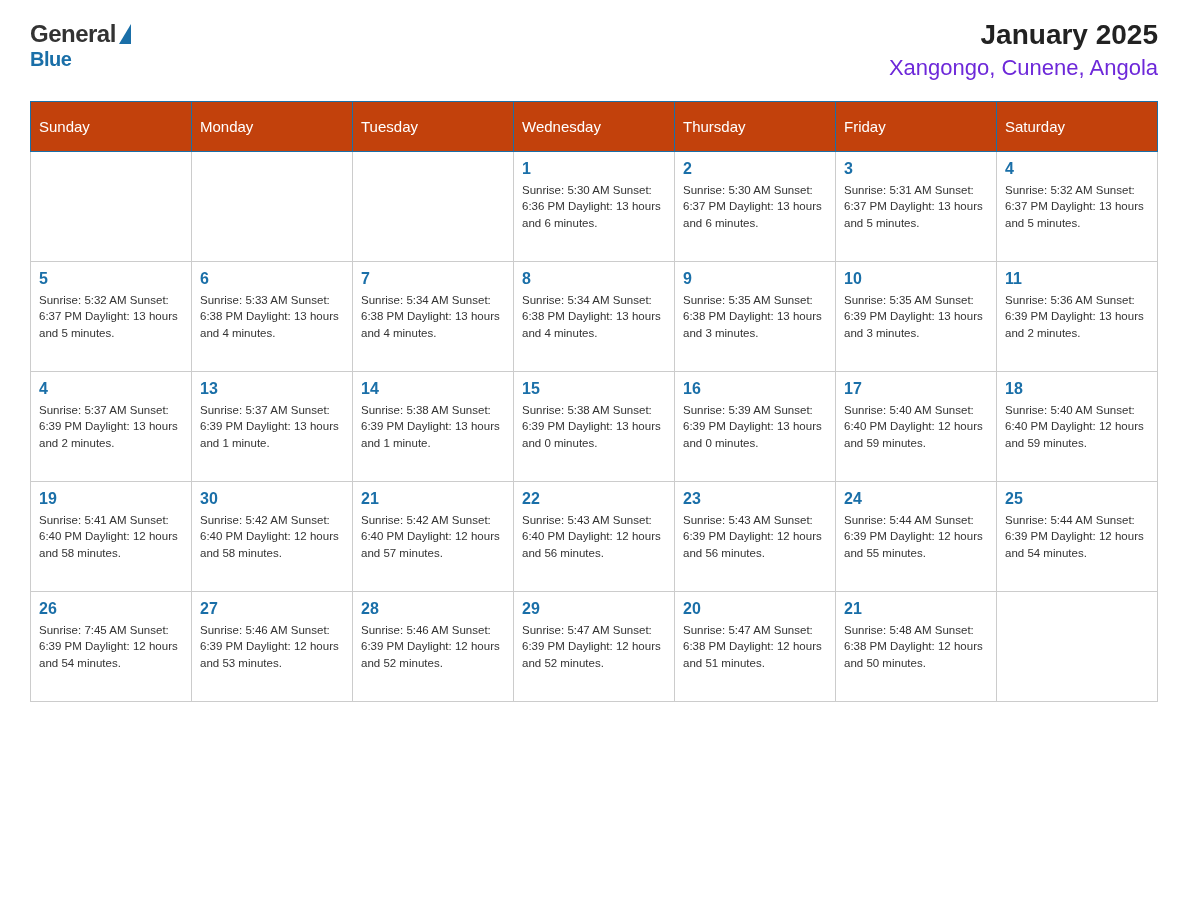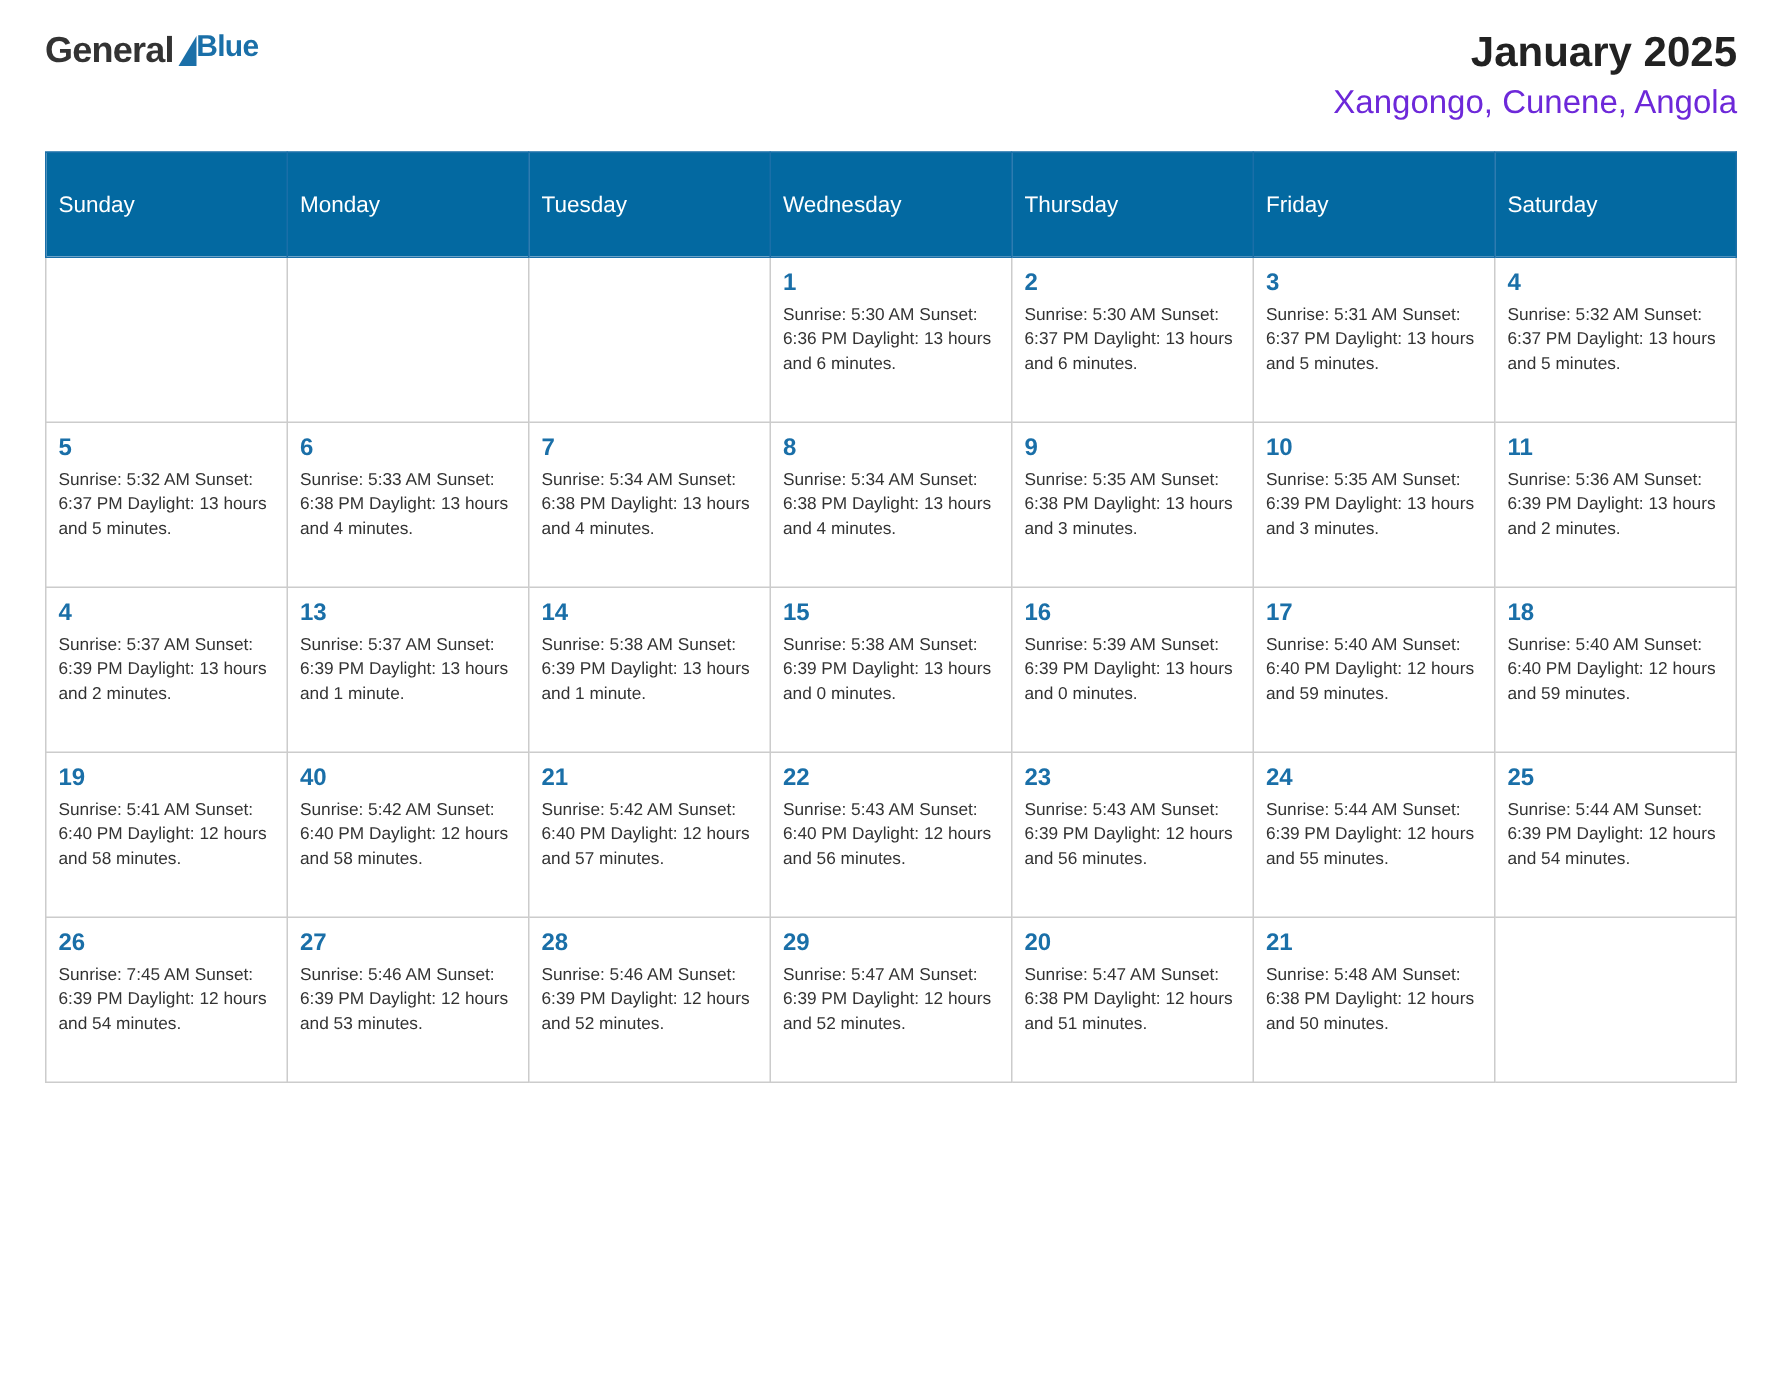--- a/index.html
+++ b/index.html
@@ -31,23 +31,23 @@
       font-weight: normal;
       color: #6d28d9;
       margin-top: 4px;
     }
     .calendar {
       width: 100%;
       border-collapse: collapse;
       border: 1px solid #ccc;
     }
     .calendar thead tr th {
-      background-color: #0369a1;
+      background-color: #c2410c;
       color: #fff;
-      padding: 26px 8px;
+      padding: 16px 8px;
       text-align: left;
       font-size: 15px;
       font-weight: normal;
       border: 1px solid #1a6fa8;
     }
     .calendar tbody tr td {
       vertical-align: top;
       padding: 8px 8px;
       border: 1px solid #ccc;
       width: 14.28%;
@@ -64,21 +64,21 @@
     .day-info {
       font-size: 11.5px;
       color: #333;
       line-height: 1.45;
     }
     .empty-cell {
       background: #fff;
     }
     .logo-wrapper {
       display: flex;
-      flex-direction: row;
+      flex-direction: column;
       align-items: flex-start;
     }
     .logo-line1 {
       display: flex;
       align-items: center;
     }
     .logo-triangle {
       width: 0;
       height: 0;
       border-left: 12px solid transparent;
@@ -247,21 +247,21 @@
         </td>
       </tr>
       <tr>
         <td>
           <span class="day-number">19</span>
           <div class="day-info">Sunrise: 5:41 AM
 Sunset: 6:40 PM
 Daylight: 12 hours and 58 minutes.</div>
         </td>
         <td>
-          <span class="day-number">40</span>
+          <span class="day-number">30</span>
           <div class="day-info">Sunrise: 5:42 AM
 Sunset: 6:40 PM
 Daylight: 12 hours and 58 minutes.</div>
         </td>
         <td>
           <span class="day-number">21</span>
           <div class="day-info">Sunrise: 5:42 AM
 Sunset: 6:40 PM
 Daylight: 12 hours and 57 minutes.</div>
         </td>

